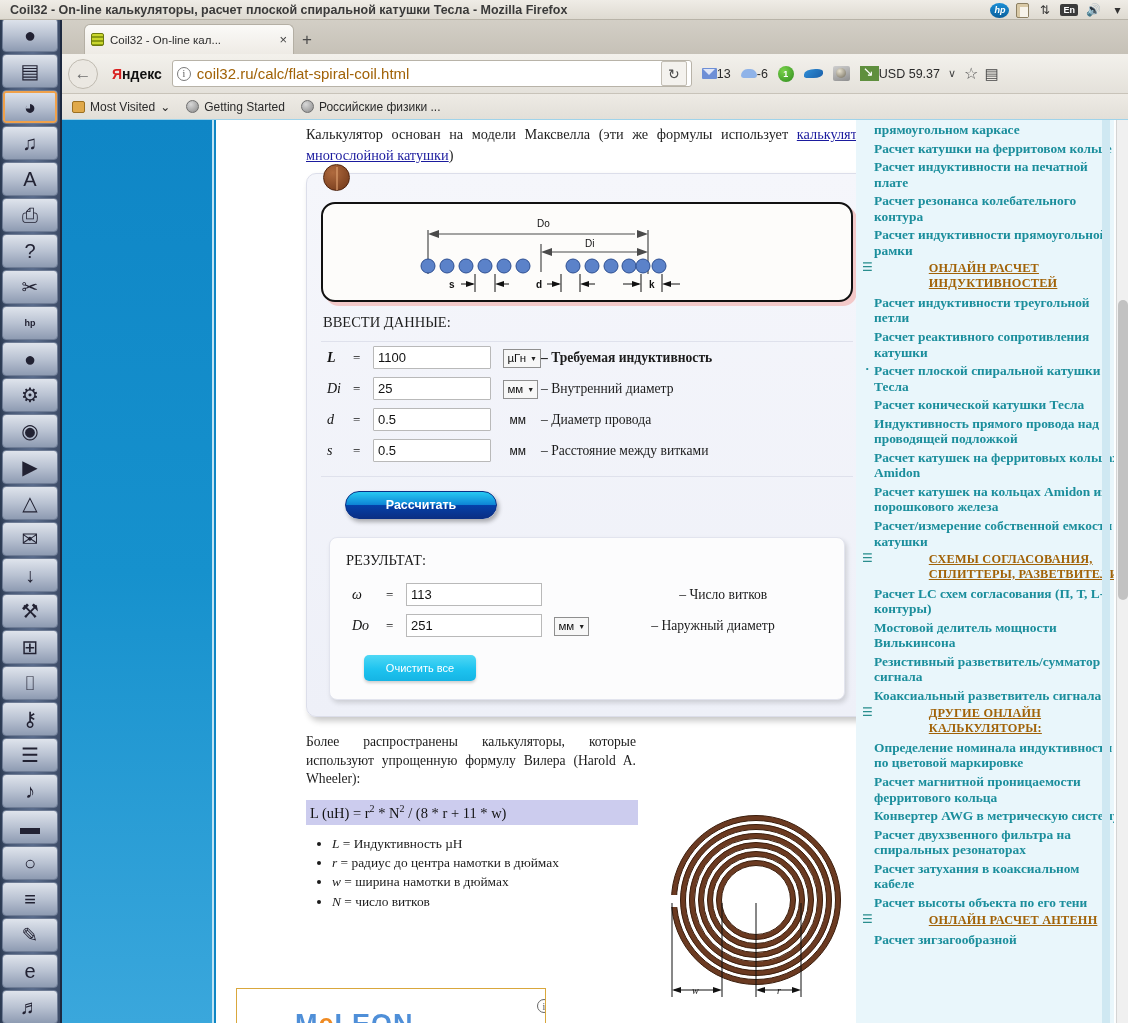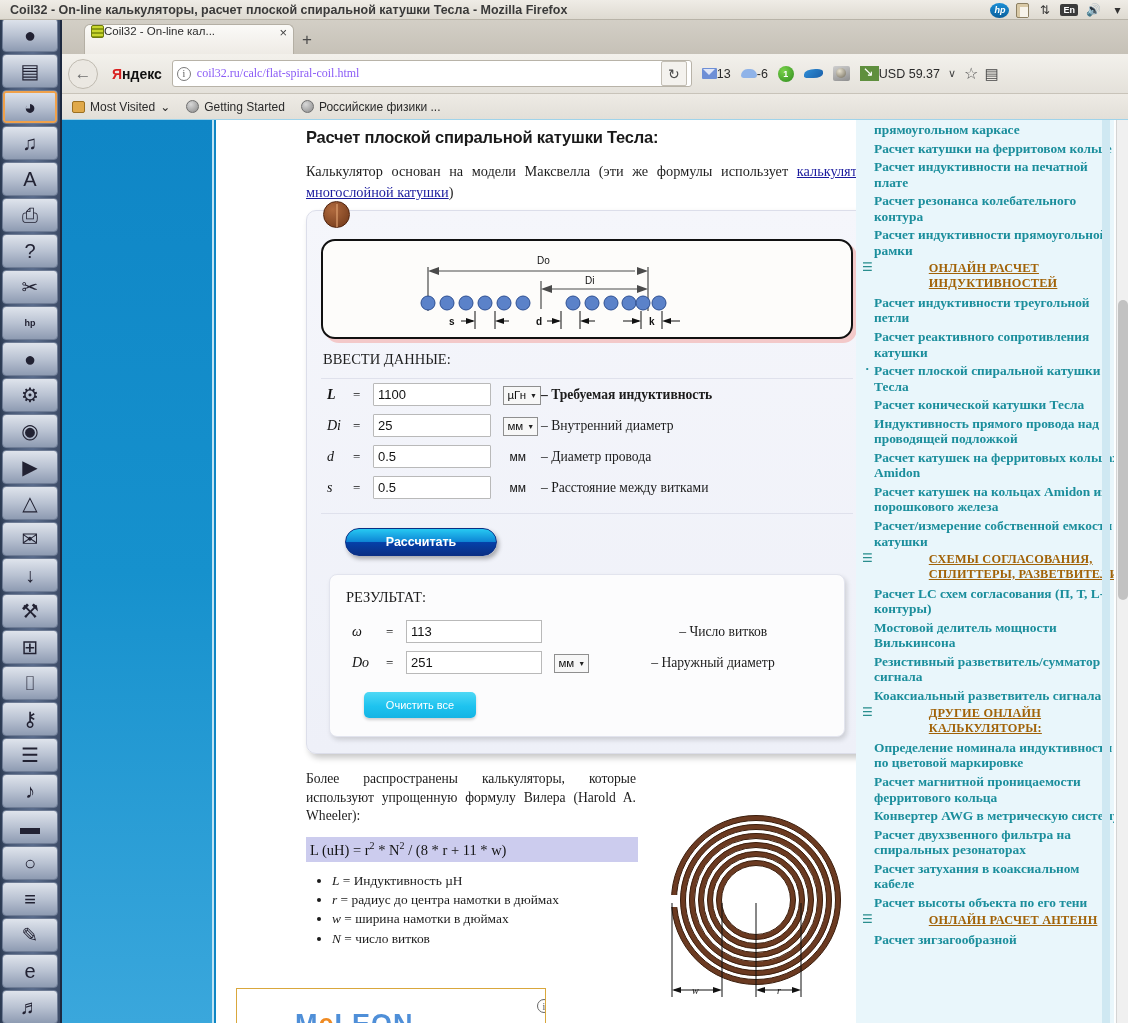--- a/index.html
+++ b/index.html
@@ -62,21 +62,21 @@
   
   #tabstrip {
     position: absolute; left: 0; top: 20px; width: 1066px; height: 34px;
     background: linear-gradient(180deg,#d3cfc6 0%,#c6c1b7 100%);
   }
   #tab {
     position: absolute; left: 22px; top: 4px; width: 210px; height: 30px;
     background: linear-gradient(180deg,#fbfaf8 0%,#eeebe5 100%);
     border: 1px solid #b4afa4; border-bottom: none;
     border-radius: 6px 6px 0 0;
-    display: flex; align-items: flex-start; padding: 0 6px; gap: 0;
+    display: flex; align-items: center; padding: 0 6px; gap: 6px;
   }
   .tab-fav { width: 13px; height: 13px; border-radius: 2px;
              background: repeating-linear-gradient(180deg,#c9d62e 0 2px,#8a9b12 2px 4px);
              border: 1px solid #6d7a0c; }
   .tab-title { font-size: 11.5px; color: #2c2c2c; white-space: nowrap;
                overflow: hidden; flex: 1; }
   .tab-x { font-size: 13px; color: #444; cursor: pointer; }
   #newtab { position: absolute; left: 240px; top: 10px; font-size: 17px;
             color: #4a4a4a; cursor: pointer; }
 
@@ -97,21 +97,21 @@
   }
   #urlbar {
     flex: 0 0 520px; height: 27px; background: #fff;
     border: 1px solid #b8b3a8; border-radius: 3px;
     display: flex; align-items: center; padding: 0 4px; gap: 6px;
   }
   .info-ico { width: 14px; height: 14px; border-radius: 50%;
               border: 1.4px solid #7a7a7a; color: #5a5a5a; font-size: 10px;
               display: flex; align-items: center; justify-content: center;
               font-family: "Liberation Serif", serif; }
-  .url-text { flex: 1; font-size: 12px; color: #8b5cf6; font-family: Liberation Serif, serif; }
+  .url-text { flex: 1; font-size: 15px; color: #a16207; }
   .reload-btn { width: 26px; height: 25px; background: #f4f2ee;
                 border: 1px solid #c3beb4; border-radius: 2px;
                 display: flex; align-items: center; justify-content: center;
                 font-size: 14px; color: #4a4a4a; cursor: pointer; }
   .nav-addon { display: flex; align-items: center; 
                font-size: 12.5px; color: #2a2a2a; margin-left: 4px; cursor: pointer; }
   .ico-mail { width: 15px; height: 11px; background: #6e8fd6; border-radius: 1px;
               position: relative; }
   .ico-mail::after { content:""; position:absolute; left:1px; top:1px;
               border-left:6.5px solid transparent; border-right:6.5px solid transparent;
@@ -499,21 +499,20 @@
         <span>Российские физики ...</span>
       </div>
     </div>
 
     <div id="viewport">
       <div id="page-blue-left"></div>
 
       <div id="page-white">
         <div id="content">
 
-          <h1 class="pg-title">Расчет плоской спиральной катушки Тесла:</h1>
 
           <p class="intro"><span>Калькулятор основан на модели Максвелла (эти же формулы использует </span><a href="#">калькулятор многослойной катушки</a><span>)</span></p>
 
           <div class="calc-box">
             <div class="coil-bullet"></div>
 
             <div class="diagram">
               <svg width="530" height="96" viewBox="0 0 530 96">
                 <g stroke="#4a4a4a" stroke-width="1.2" fill="none">
                   <line x1="105" y1="26" x2="105" y2="70"></line>

